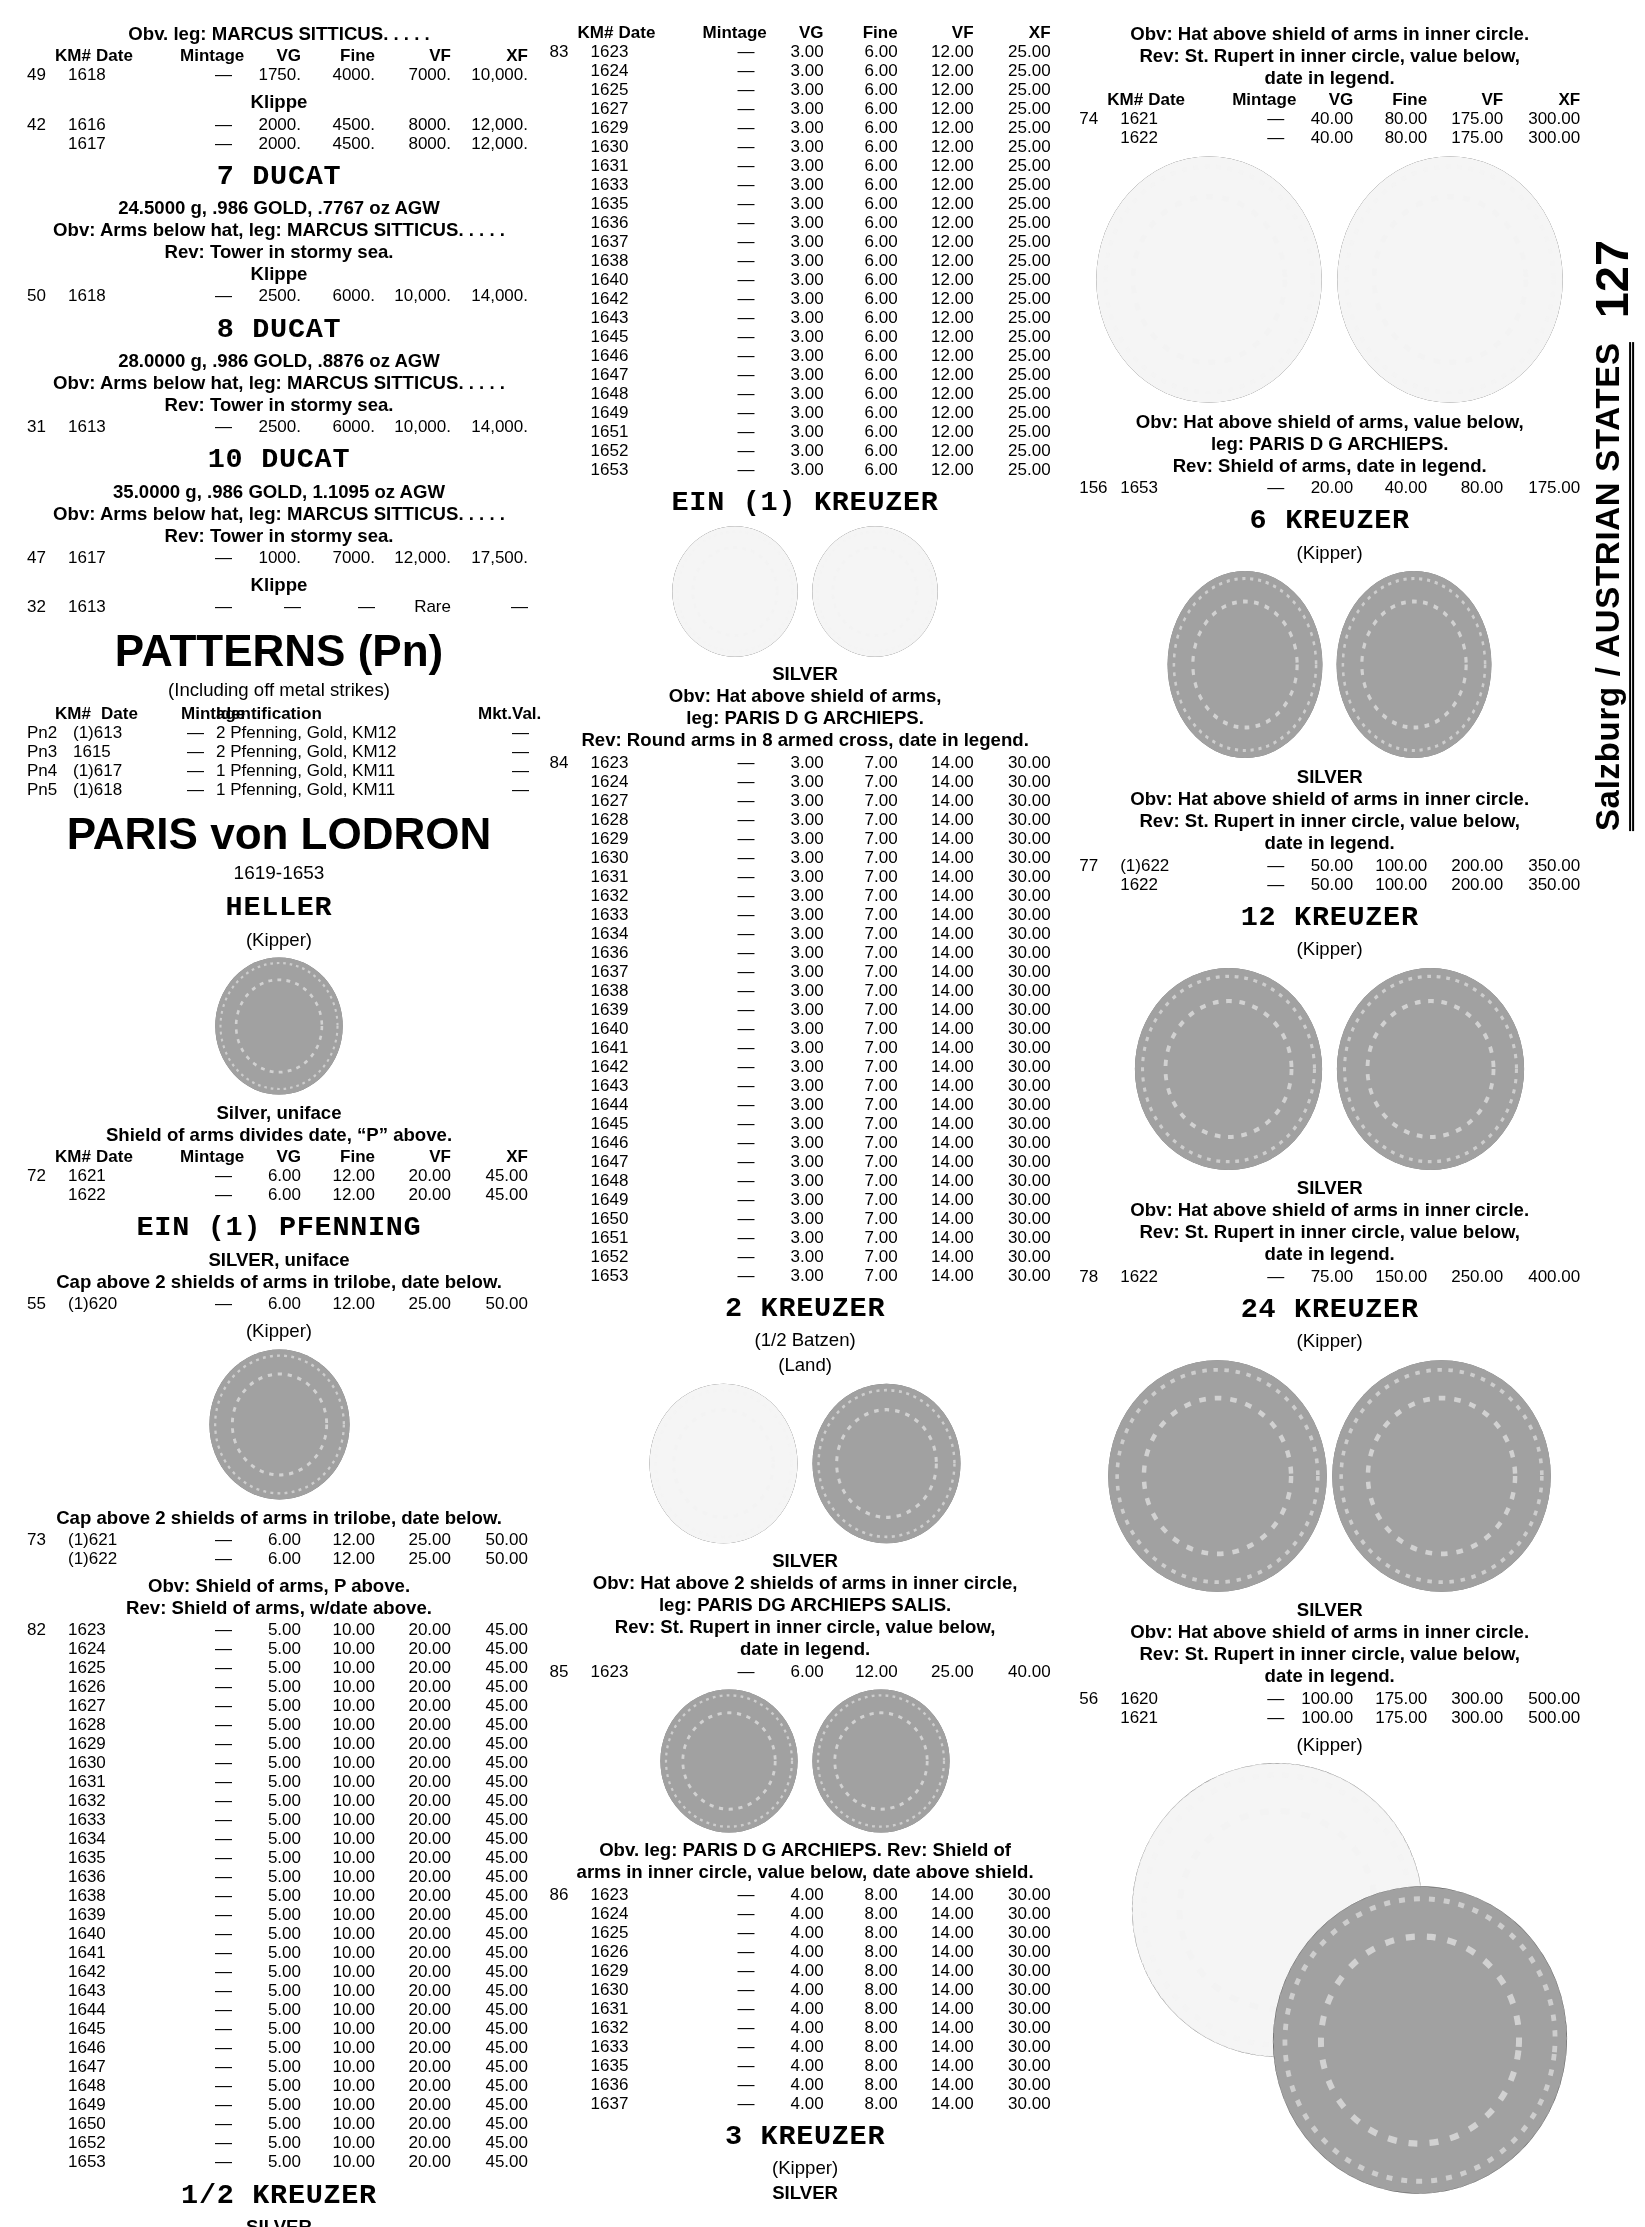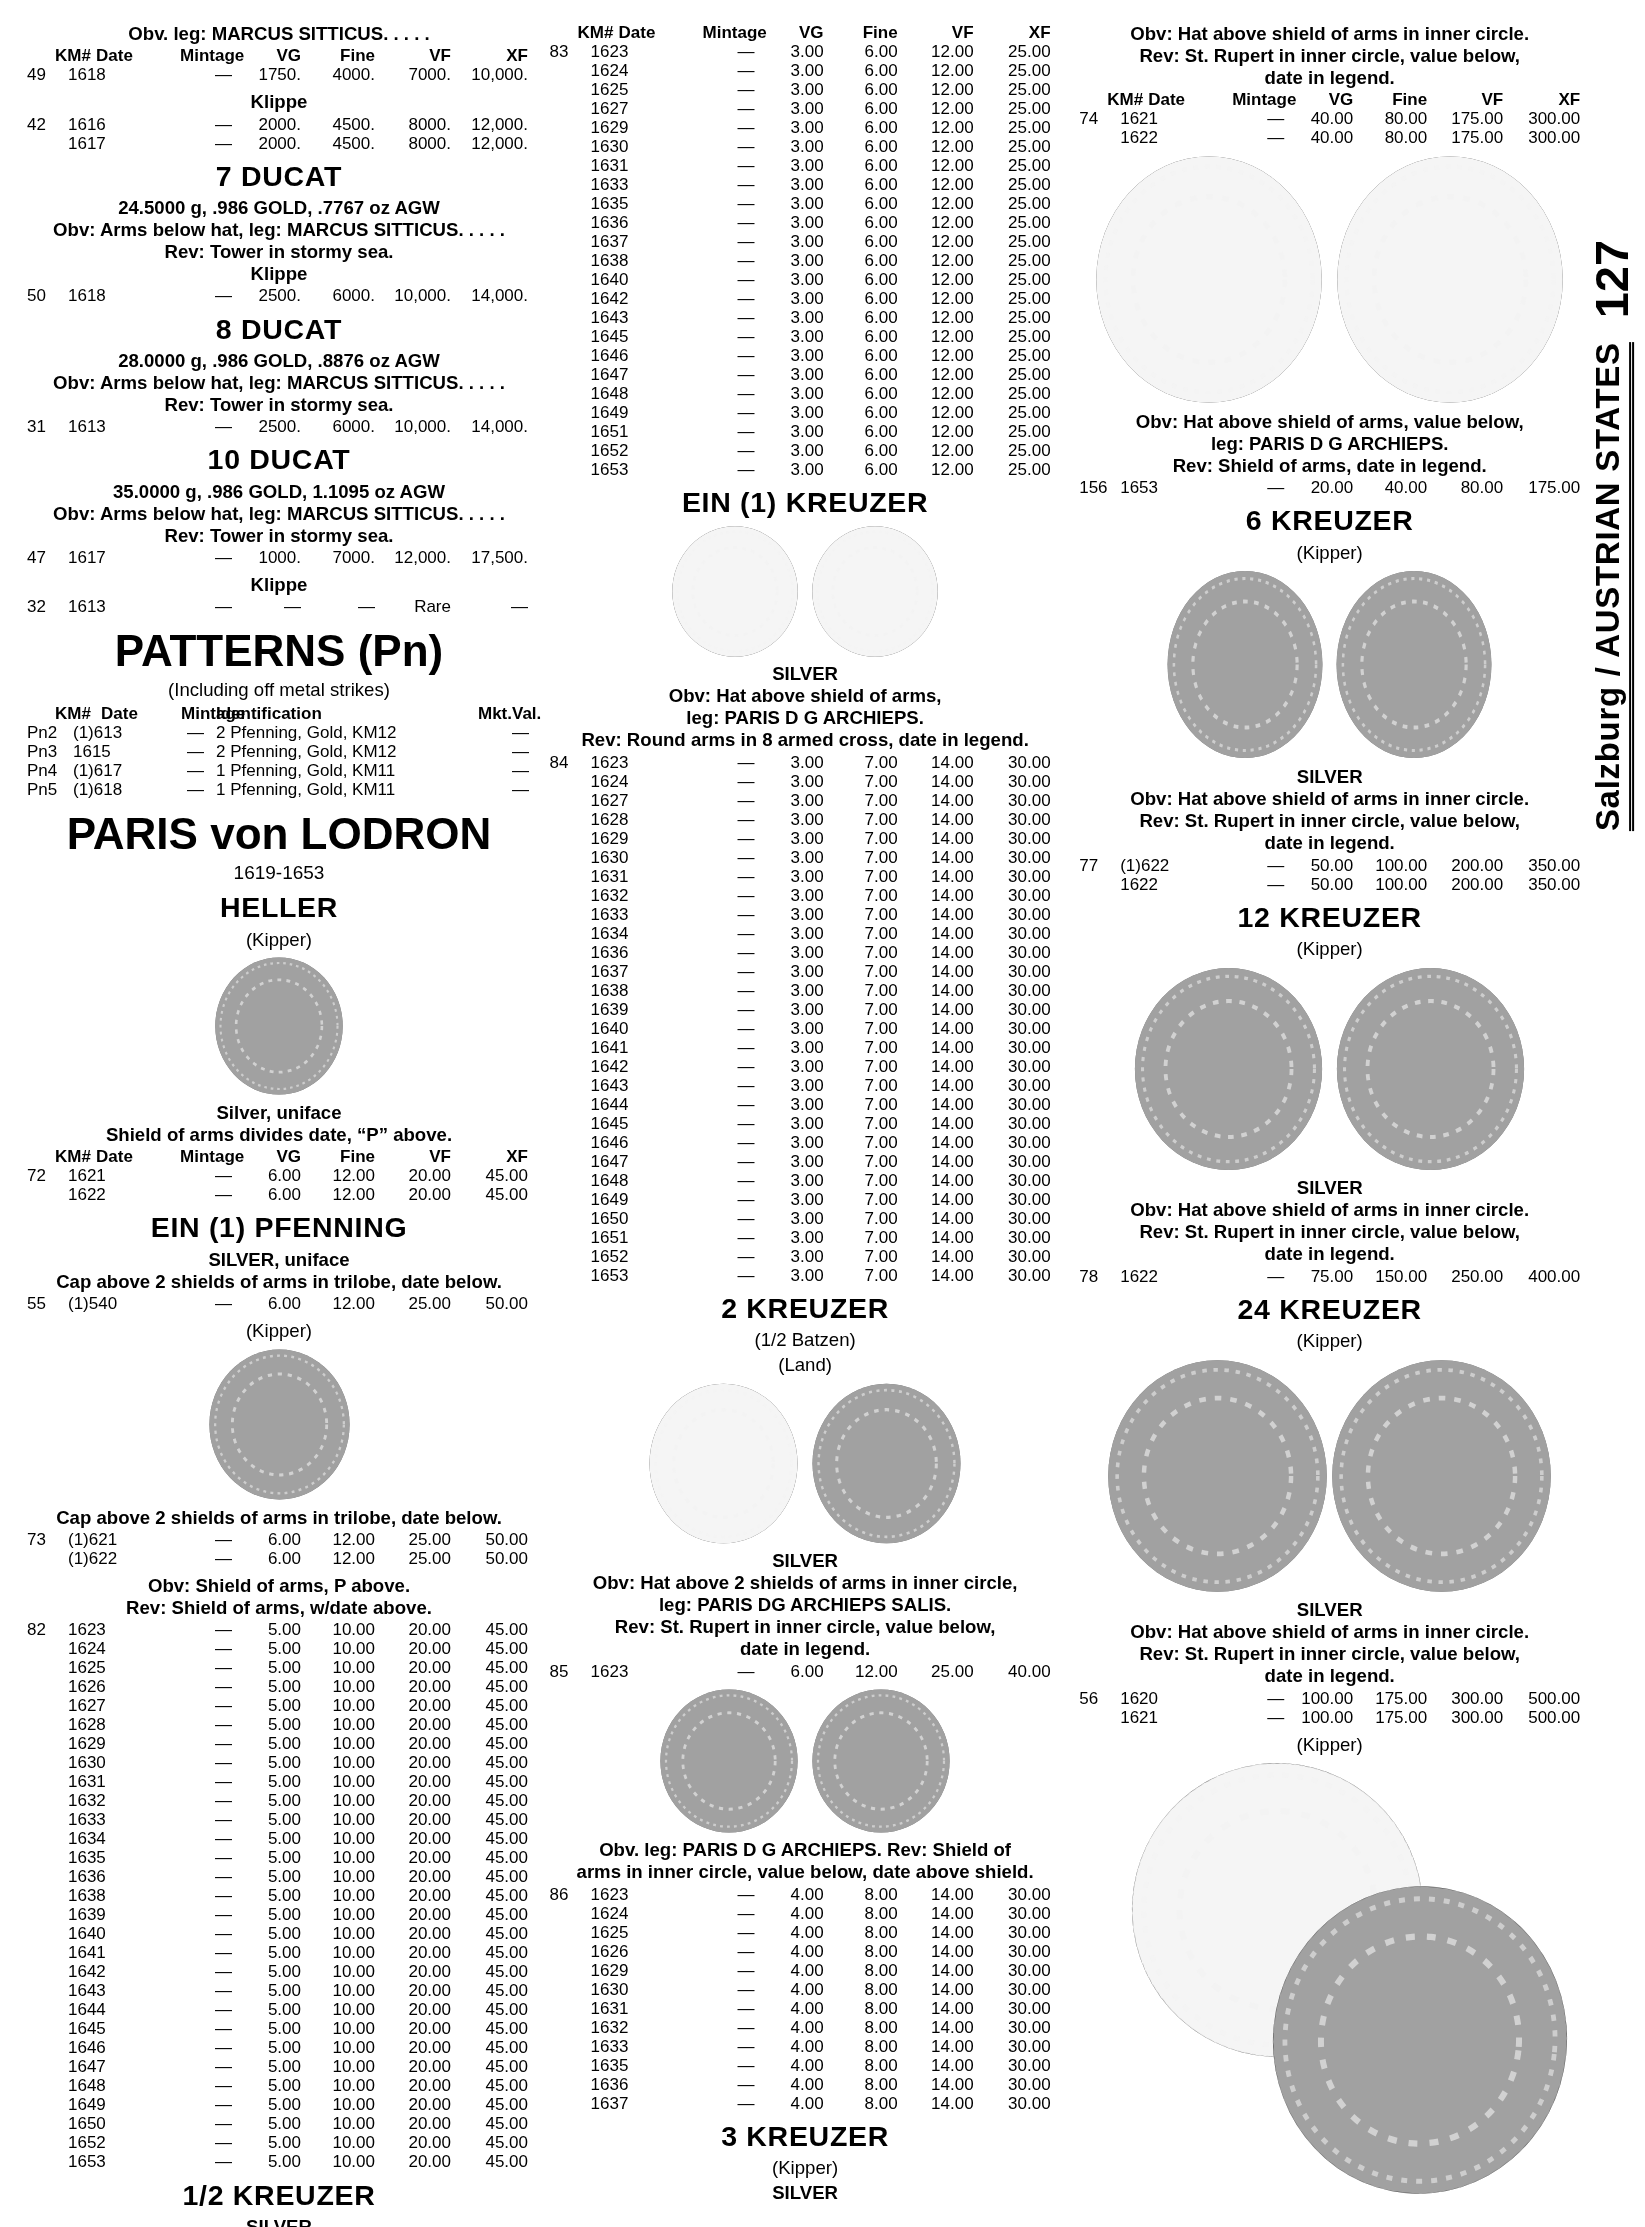--- a/index.html
+++ b/index.html
@@ -8,21 +8,21 @@
     font-family:"Liberation Sans",sans-serif;position:relative;overflow:hidden;
   }
   .cols{display:flex;padding:21.4px 0 0 27px;gap:18.6px;}
   .col{flex:none;}
   #c1{width:504px;} #c2{width:511px;} #c3{width:501px;}
 
   
   .desc{font-weight:bold;font-size:18.6px;line-height:22px;text-align:center;margin:1.4px 0;}
   .desc .dline{font-weight:bold;}
   .plain{font-size:18.6px;font-weight:normal;text-align:center;margin:2.9px 0;}
-  .sect{font-size:28.5px;font-weight:bold;text-align:center;margin:7.1px 0 4.3px;letter-spacing:0.7px;}
+  .sect{font-size:28.5px;font-weight:bold;text-align:center;margin:7.1px 0 4.3px;letter-spacing:0.7px;font-family:Liberation Mono, monospace;}
   .big{font-size:44px;font-weight:bold;text-align:center;margin:10px 0 2.9px;letter-spacing:0px;}
   .years{font-size:19px;}
 
   
   .ptable{margin:1.4px 0 7.1px;}
   .prow{display:grid;grid-template-columns:41px 84px 80px 69px 74px 76px 77px;
         font-size:17px;line-height:19px;}
   .prow .c{white-space:nowrap;}
   .prow .c0,.prow .c1{text-align:left;}
   .prow .c2,.prow .c3,.prow .c4,.prow .c5,.prow .c6{text-align:right;}
@@ -267,21 +267,21 @@
       </div>
 
     <h2 class="sect">EIN (1) PFENNING</h2>
     <div class="desc">
         <div class="dline">SILVER, uniface</div>
         <div class="dline">Cap above 2 shields of arms in trilobe, date below.</div>
       </div>
     <div class="ptable">
         <div class="prow">
           <span class="c c0">55</span>
-          <span class="c c1">(1)540</span>
+          <span class="c c1">(1)620</span>
           <span class="c c2">—</span>
           <span class="c c3">6.00</span>
           <span class="c c4">12.00</span>
           <span class="c c5">25.00</span>
           <span class="c c6">50.00</span>
         </div>
       </div>
     <p class="plain">(Kipper)</p>
     <div class="coinrow">
       <div class="coin" style="width:143px;height:153px">

